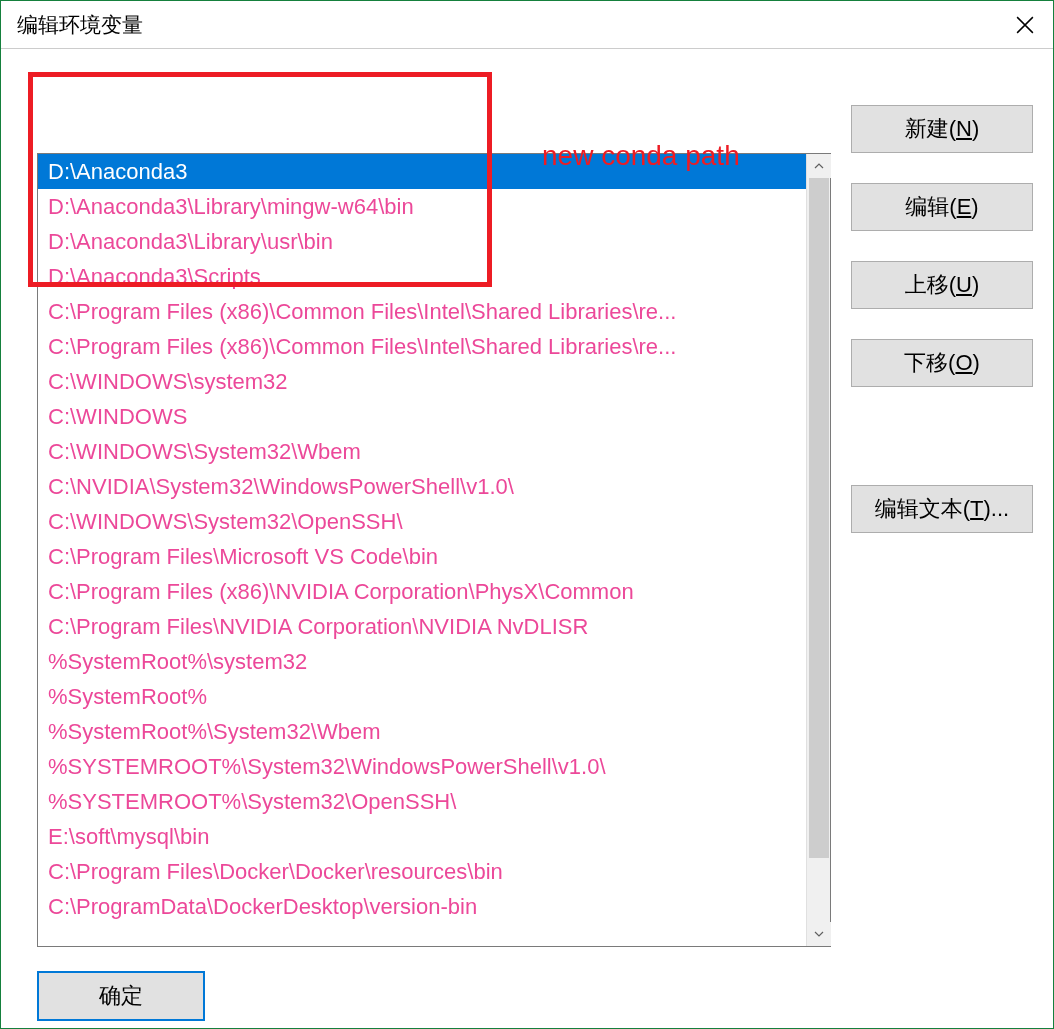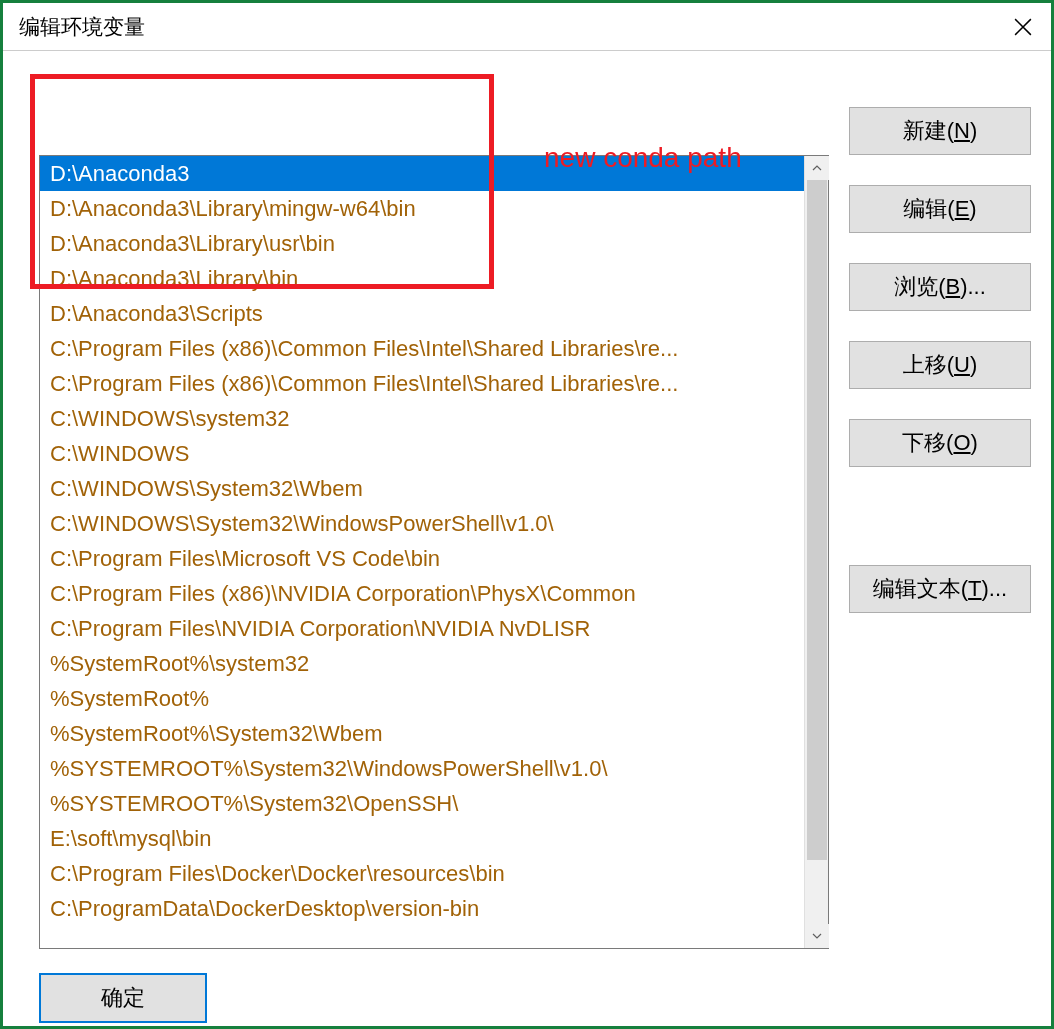--- a/index.html
+++ b/index.html
@@ -13,21 +13,21 @@
       width: 1054px;
       height: 1029px;
       overflow: hidden;
     }
     .window {
       width: 100%;
       height: 100%;
       background: #fff;
       display: flex;
       flex-direction: column;
-      border: 3px solid #15803d;
+      border: 1px solid #15803d;
     }
     .titlebar {
       height: 48px;
       display: flex;
       align-items: center;
       justify-content: space-between;
       padding-left: 16px;
       border-bottom: 1px solid #ccc;
     }
     .titlebar-title {
@@ -71,21 +71,21 @@
       background: #fff;
       position: relative;
       padding-right: 24px;
       margin-top: 48px;
     }
     .list-item {
       height: 35px;
       line-height: 35px;
       padding-left: 10px;
       font-size: 22px;
-      color: #a16207;
+      color: #ec4899;
       white-space: nowrap;
       overflow: hidden;
       text-overflow: ellipsis;
       cursor: default;
     }
     .list-item.selected {
       background: #0078d7;
       color: #fff;
     }
     .scrollbar {
@@ -202,28 +202,28 @@
 
       <div class="listbox-wrap">
         <div class="highlight-box" id="hlbox" style="left: -9px; top: -33px; width: 464px; height: 215px;"></div>
         <div class="annotation-text" id="anntext" style="left: 505px; top: 35px;">new conda path</div>
 
         <div class="listbox">
           <div id="list-container">
               <div class="list-item selected">D:\Anaconda3</div>
               <div class="list-item">D:\Anaconda3\Library\mingw-w64\bin</div>
               <div class="list-item">D:\Anaconda3\Library\usr\bin</div>
-              <div class="list-item">D:\Anaconda3\Library\bin</div>
               <div class="list-item">D:\Anaconda3\Scripts</div>
               <div class="list-item">C:\Program Files (x86)\Common Files\Intel\Shared Libraries\re...</div>
               <div class="list-item">C:\Program Files (x86)\Common Files\Intel\Shared Libraries\re...</div>
               <div class="list-item">C:\WINDOWS\system32</div>
               <div class="list-item">C:\WINDOWS</div>
               <div class="list-item">C:\WINDOWS\System32\Wbem</div>
-              <div class="list-item">C:\WINDOWS\System32\WindowsPowerShell\v1.0\</div>
+              <div class="list-item">C:\NVIDIA\System32\WindowsPowerShell\v1.0\</div>
+              <div class="list-item">C:\WINDOWS\System32\OpenSSH\</div>
               <div class="list-item">C:\Program Files\Microsoft VS Code\bin</div>
               <div class="list-item">C:\Program Files (x86)\NVIDIA Corporation\PhysX\Common</div>
               <div class="list-item">C:\Program Files\NVIDIA Corporation\NVIDIA NvDLISR</div>
               <div class="list-item">%SystemRoot%\system32</div>
               <div class="list-item">%SystemRoot%</div>
               <div class="list-item">%SystemRoot%\System32\Wbem</div>
               <div class="list-item">%SYSTEMROOT%\System32\WindowsPowerShell\v1.0\</div>
               <div class="list-item">%SYSTEMROOT%\System32\OpenSSH\</div>
               <div class="list-item">E:\soft\mysql\bin</div>
               <div class="list-item">C:\Program Files\Docker\Docker\resources\bin</div>
@@ -241,21 +241,20 @@
                   <path d="M1 3 L5 7 L9 3" stroke="#606060" stroke-width="1.2" fill="none"></path>
                 </svg>
             </div>
           </div>
         </div>
       </div>
 
       <div class="button-col">
         <button class="win-btn btn-gap-small"><span>新建(</span><span class="underline-char">N</span><span>)</span></button>
         <button class="win-btn btn-gap-small"><span>编辑(</span><span class="underline-char">E</span><span>)</span></button>
-        <button class="win-btn btn-gap-small"><span>浏览(</span><span class="underline-char">B</span><span>)...</span></button>
         <button class="win-btn btn-gap-small"><span>上移(</span><span class="underline-char">U</span><span>)</span></button>
         <button class="win-btn btn-gap-large"><span>下移(</span><span class="underline-char">O</span><span>)</span></button>
         <button class="win-btn"><span>编辑文本(</span><span class="underline-char">T</span><span>)...</span></button>
       </div>
 
     </div>
 
     <div class="footer-row">
       <button class="footer-btn primary">确定</button>
       <button class="footer-btn">取消</button>

